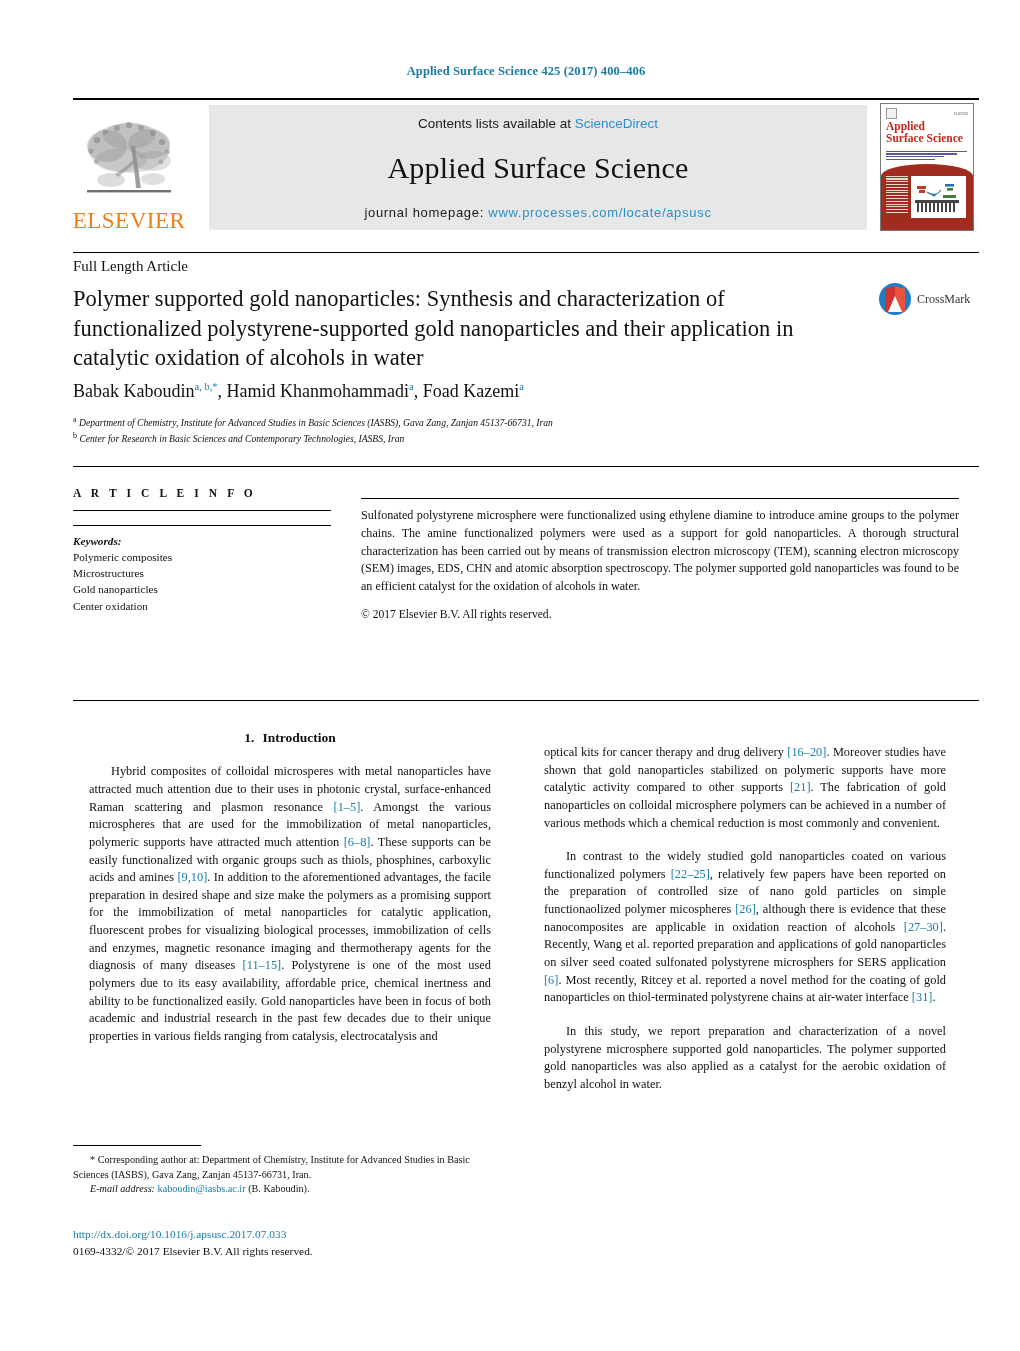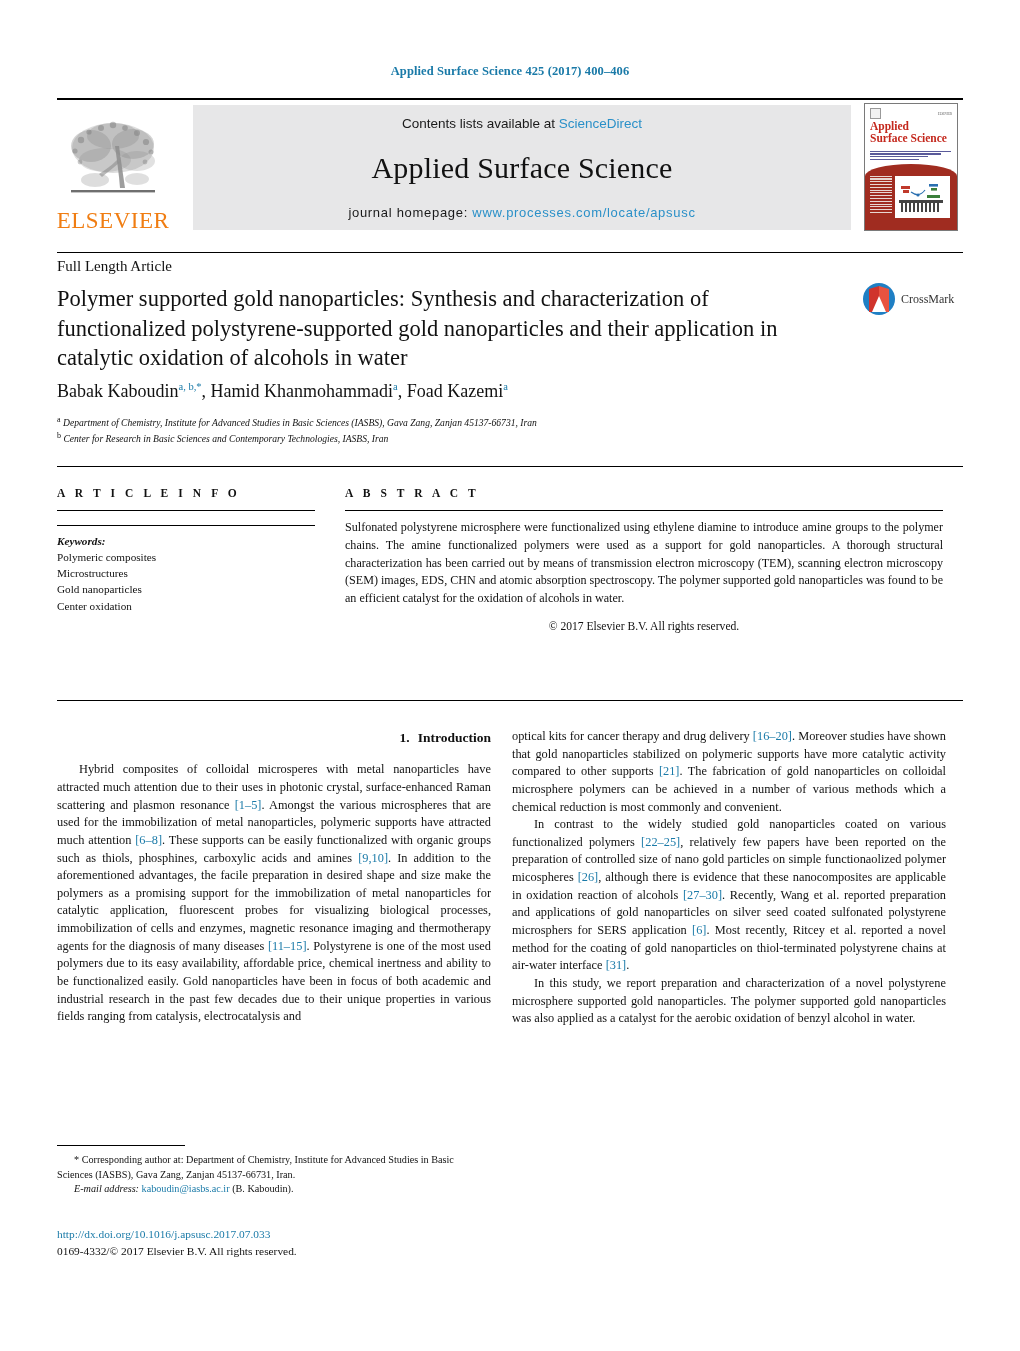--- a/index.html
+++ b/index.html
@@ -11,21 +11,21 @@
   body {
     width: 1020px;
     height: 1351px;
     font-family: "Liberation Serif", serif;
     color: #000;
     position: relative;
     overflow: hidden;
   }
   .page {
     position: absolute;
-    left: 0; top: 0;
+    left: 16px; top: 0;
     width: 808px;
     height: 1351px;
     background: #fff;
   }
   
   .running-head {
     position: absolute;
     left: 0; top: 64px;
     width: 1020px;
     text-align: center;
@@ -248,44 +248,44 @@
     font-family: "Liberation Serif", serif;
     font-size: 12.1px;
     line-height: 1.47;
     text-align: justify;
     color: #111;
     margin-top: 8px;
   }
   .copyright {
     font-family: "Liberation Serif", serif;
     font-size: 11.6px;
-    text-align: center;
+    text-align: left;
     margin-top: 12px;
     color: #111;
   }
   
   .col {
     position: absolute;
     width: 434px;
     font-family: "Liberation Serif", serif;
     font-size: 12.35px;
     line-height: 1.43;
     text-align: justify;
     color: #111;
   }
   .col-left { left: 57px; top: 728px; }
   .col-right { left: 512px; top: 728px; }
   .h2 {
     font-weight: bold;
     font-size: 13.5px;
     margin: 0 0 14px 0;
-    text-align: right;
+    text-align: center;
   }
   .h2 .num { margin-right: 8px; }
-  .col p { margin: 0; text-indent: 22px; }
+  .col p { margin: 16px; text-indent: 22px; }
   .ref { color: #1a7aa8; }
   
   .footnote-rule {
     position: absolute;
     left: 57px; top: 1145px;
     width: 128px;
     border-top: 1.1px solid #000;
   }
   .footnotes {
     position: absolute;
@@ -456,21 +456,20 @@
     <div class="info-block">
       <div class="lbl">Keywords:</div>
       <div>Polymeric composites</div>
       <div>Microstructures</div>
       <div>Gold nanoparticles</div>
       <div>Center oxidation</div>
     </div>
   </div>
 
   <div class="abstract-col">
-    <div class="sec-head">A B S T R A C T</div>
     <div class="thin-rule"></div>
     <div class="abstract-text">Sulfonated polystyrene microsphere were functionalized using ethylene diamine to introduce amine groups to the polymer chains. The amine functionalized polymers were used as a support for gold nanoparticles. A thorough structural characterization has been carried out by means of transmission electron microscopy (TEM), scanning electron microscopy (SEM) images, EDS, CHN and atomic absorption spectroscopy. The polymer supported gold nanoparticles was found to be an efficient catalyst for the oxidation of alcohols in water.</div>
     <div class="copyright">© 2017 Elsevier B.V. All rights reserved.</div>
   </div>
 
   <div class="band-bottom-rule"></div>
 
   <div class="col col-left">
     <div class="h2">
       <span class="num">1.</span><span>Introduction</span>

